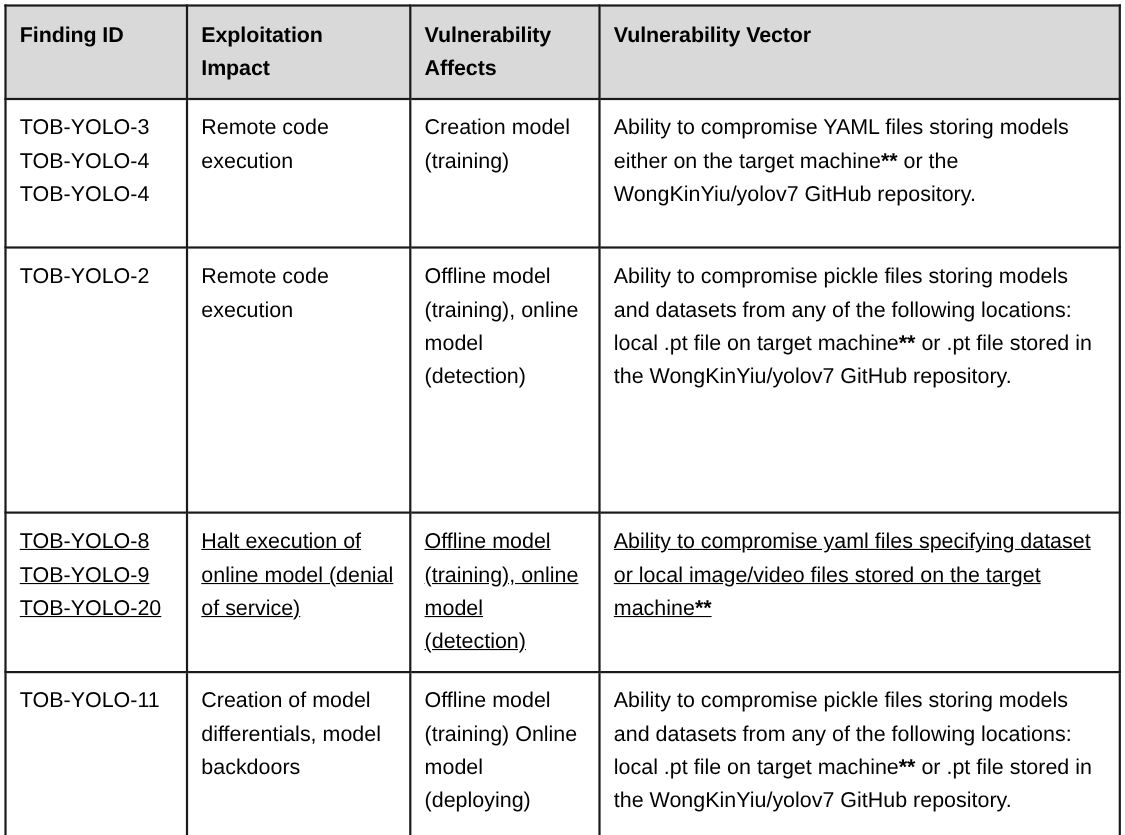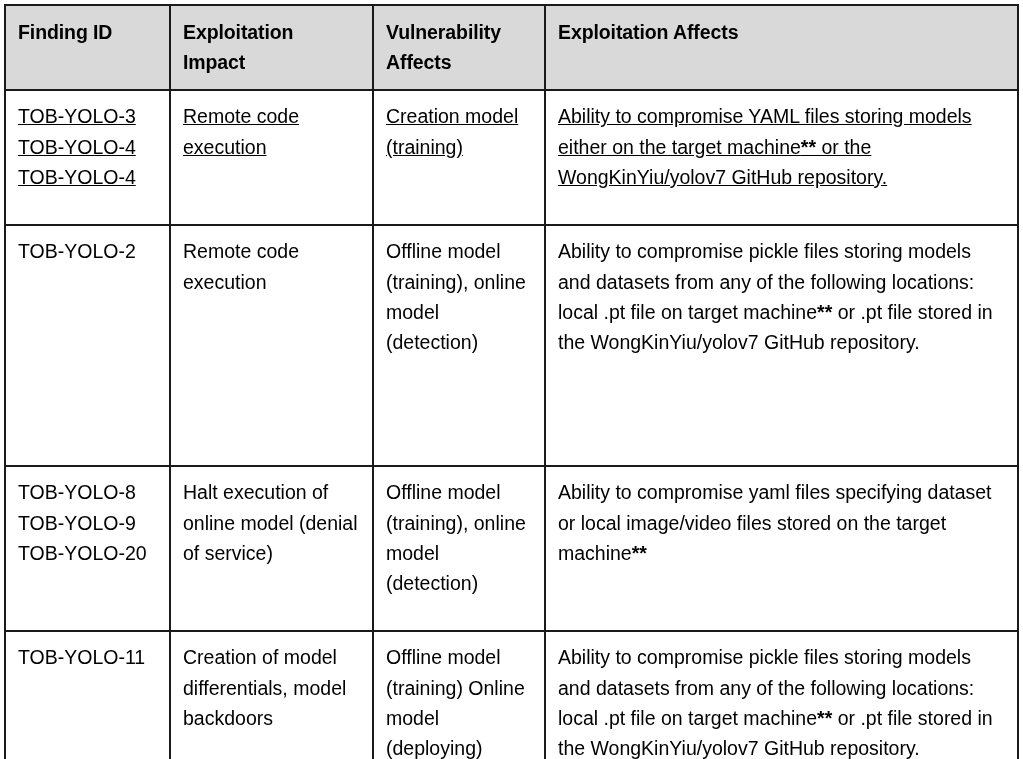--- a/index.html
+++ b/index.html
@@ -48,23 +48,23 @@
     padding-top: 11px;
     letter-spacing: -0.1px;
   }
 
   
   col.c1 { width: 165px; }
   col.c2 { width: 203px; }
   col.c3 { width: 172px; }
   col.c4 { width: 473px; }
 
-  tbody tr.row-1 td { height: 135px; text-decoration: underline; }
+  tbody tr.row-1 td { height: 135px; }
   tbody tr.row-2 td { height: 241px; }
-  tbody tr.row-3 td { height: 165px; }
+  tbody tr.row-3 td { height: 145px; text-decoration: underline; }
   tbody tr.row-4 td { height: 196px; }
   .bold-mark { font-weight: bold; }
 
   .id-line { display: block; white-space: nowrap; }
 </style>
 </head>
 <body>
 
 <div class="table-wrap">
   <table class="findings-table">
@@ -72,21 +72,21 @@
       <col class="c1">
         <col class="c2">
         <col class="c3">
         <col class="c4">
     </colgroup>
     <thead>
       <tr>
         <th>Finding ID</th>
         <th>Exploitation Impact</th>
         <th>Vulnerability Affects</th>
-        <th>Exploitation Affects</th>
+        <th>Vulnerability Vector</th>
       </tr>
     </thead>
     <tbody>
       <tr class="row-1">
         <td>
             <span class="id-line">TOB-YOLO-3</span>
             <span class="id-line">TOB-YOLO-4</span>
             <span class="id-line">TOB-YOLO-4</span>
           </td>
         <td>Remote code execution</td>

